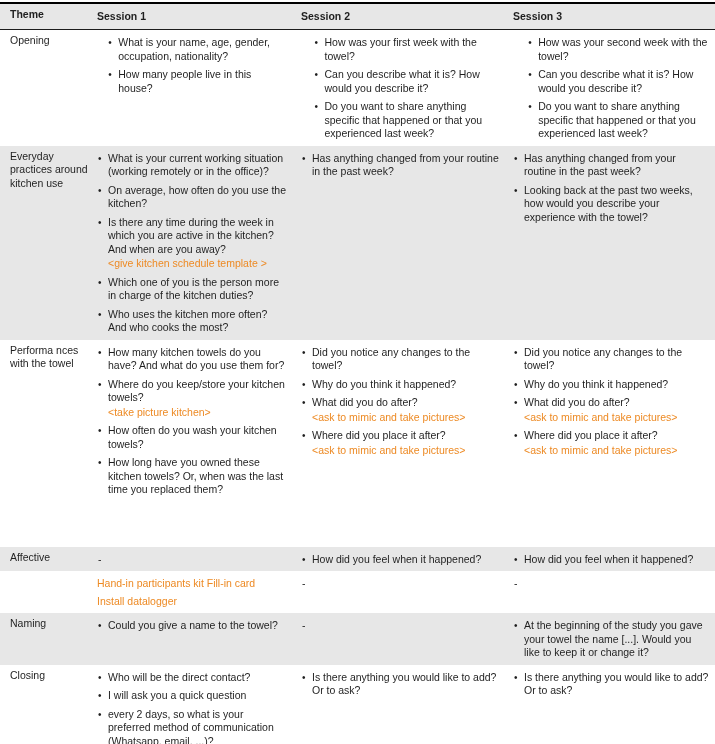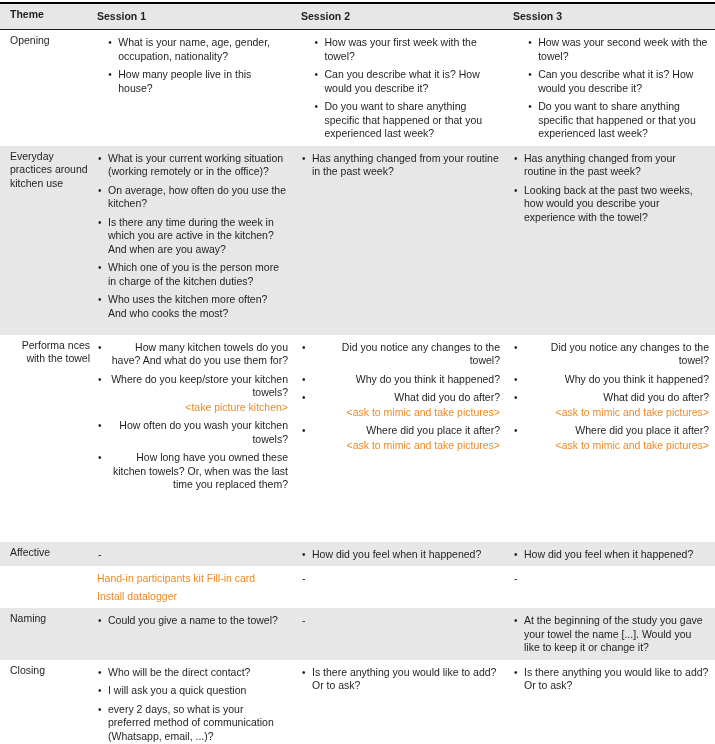--- a/index.html
+++ b/index.html
@@ -21,21 +21,21 @@
     border-bottom: 1.5px solid #1c1c1c;
     font-weight: bold; min-height: 26px;
   }
   .cell { box-sizing: border-box; padding: 6px 10px 5px 3px; }
   .c0 { width: 94px;  padding: 4px 4px 5px 10px; }
   .c1 { width: 204px; }
   .c2 { width: 212px; }
   .c3 { width: 205px; padding-right: 6px; }
   .body .row:nth-child(1) { min-height: 110px; gap: 16px; }
   .body .row:nth-child(2) { min-height: 189px; }
-  .body .row:nth-child(3) { min-height: 158px; text-align: right; }
+  .body .row:nth-child(3) { min-height: 158px; }
   .body .row:nth-child(4) { min-height: 24px; margin-top: 45px; }
   .body .row:nth-child(5) { min-height: 37px; }
   .body .row:nth-child(6) { min-height: 49px; }
   .body .row:nth-child(7) { min-height: 111px; }
   .body .row:nth-child(8) { min-height: 35px; }
   .item { position: relative; }
   .item + .item { margin-top: 5px; }
   .item.bullet { padding-left: 11px; }
   .item.bullet .b {
     position: absolute; left: 1px; top: 0;
@@ -74,20 +74,21 @@
             <div class="item bullet"><span class="b">•</span>Can you describe what it is? How would you describe it?</div>
             <div class="item bullet"><span class="b">•</span>Do you want to share anything specific that happened or that you experienced last week?</div>
           </div>
         </div>
         <div class="row shaded">
           <div class="cell c0">Everyday practices around kitchen use</div>
           <div class="cell c1">
             <div class="item bullet"><span class="b">•</span>What is your current working situation (working remotely or in the office)?</div>
             <div class="item bullet"><span class="b">•</span>On average, how often do you use the kitchen?</div>
             <div class="item bullet"><span class="b">•</span>Is there any time during the week in which you are active in the kitchen? And when are you away?</div>
+            <div class="item note">&lt;give kitchen schedule template &gt;</div>
             <div class="item bullet"><span class="b">•</span>Which one of you is the person more in charge of the kitchen duties?</div>
             <div class="item bullet"><span class="b">•</span>Who uses the kitchen more often? And who cooks the most?</div>
           </div>
           <div class="cell c2">
             <div class="item bullet"><span class="b">•</span>Has anything changed from your routine in the past week?</div>
           </div>
           <div class="cell c3">
             <div class="item bullet"><span class="b">•</span>Has anything changed from your routine in the past week?</div>
             <div class="item bullet"><span class="b">•</span>Looking back at the past two weeks, how would you describe your experience with the towel?</div>
           </div>

